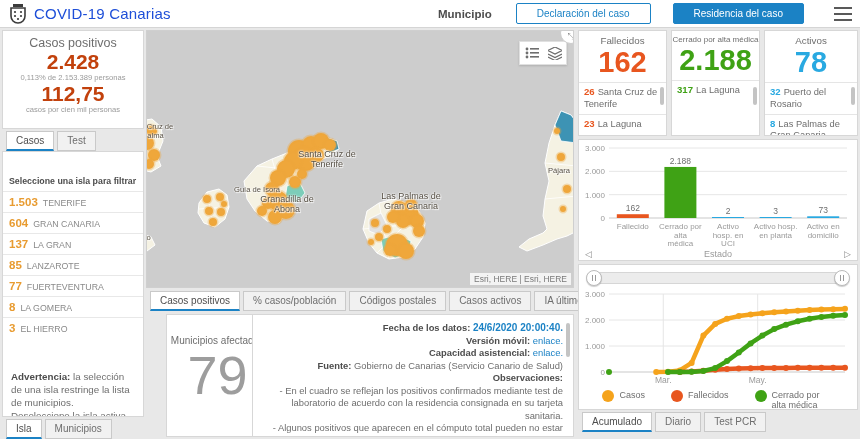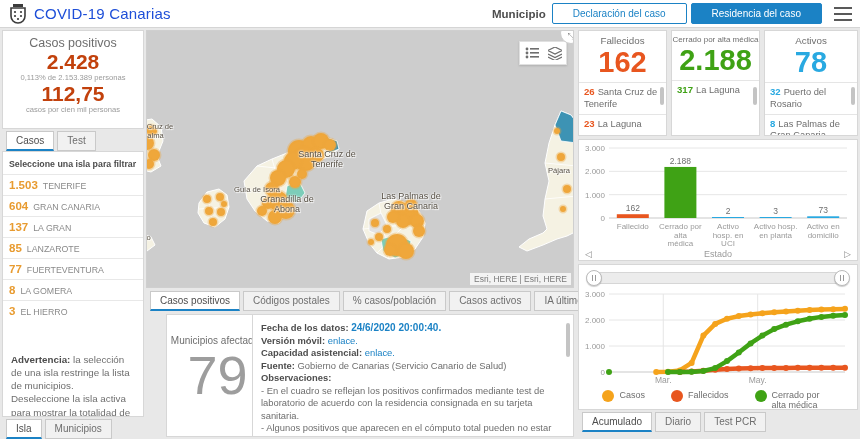--- a/index.html
+++ b/index.html
@@ -4,21 +4,21 @@
 <style>
   * { margin:0; padding:0; box-sizing:border-box; }
   html,body { background:#e8e8e8; font-family:"Liberation Sans", sans-serif; }
   .app { position:relative; width:860px; height:439px; background:#e8e8e8; overflow:hidden; }
 
   
   .header { position:absolute; left:0; top:0; width:860px; height:28px; background:#fff;
             border-bottom:1px solid #d5d5d5; display:flex; align-items:center; z-index:5; }
   .logo { width:16px; height:20px; margin-left:10px; }
   .app-title { margin-left:8px; font-size:15px; color:#1d4ed8; letter-spacing:.2px; }
-  .header-right { margin-left:auto; display:flex; align-items:center; gap:4px; padding-right:8px; }
+  .header-right { margin-left:auto; display:flex; align-items:center; gap:22px; padding-right:8px; }
   .muni-label { font-size:11.5px; color:#4d4d4d; font-weight:bold; margin-right:2px; }
   .btn { font-size:10px; padding:4px 20px; border-radius:2px; cursor:pointer; font-family:inherit; }
   .btn-outline { background:#fff; color:#1b82c5; border:1px solid #1b82c5; }
   .btn-solid { background:#1b82c5; color:#fff; border:1px solid #1b82c5; }
   .hamburger { width:18px; height:14px; display:flex; flex-direction:column; justify-content:space-between; margin-left:8px; }
   .hamburger div { height:2px; background:#595959; }
 
   
   .panel { position:absolute; background:#fff; border:1px solid #d7d7d7; }
 
@@ -26,21 +26,21 @@
   .card1 { left:2px; top:30px; width:142px; height:99px; text-align:center; overflow:hidden; }
   .card1 .ttl { font-size:12.5px; color:#6e6e6e; margin-top:5px; }
   .big-orange { font-size:21px; font-weight:bold; color:#c2410c; line-height:1.1; }
   .tiny-grey { font-size:7.6px; color:#9a9a9a; }
   .tabrow { position:absolute; display:flex; gap:3px; }
   .tabrow1 { left:6px; top:131px; }
   .tab { font-size:10px; color:#6e6e6e; background:#f1f1f1; border:1px solid #c9c9c9;
          padding:3px 9px; cursor:pointer; white-space:nowrap; }
   .tab.active { background:#fff; color:#4d4d4d; border-bottom:2px solid #1b82c5; }
   .card2 { left:2px; top:151px; width:142px; height:266px; overflow:hidden; }
-  .filter-title { font-size:8.8px; font-weight:bold; color:#4d4d4d; padding:7px 6px 5px 6px; }
+  .filter-title { font-size:8.8px; font-weight:bold; color:#4d4d4d; padding:24px 6px 5px 6px; }
   .island-row { display:flex; align-items:baseline; gap:5px; padding:4px 6px; border-top:1px solid #e8e8e8; cursor:pointer; }
   .island-val { font-size:11.5px; font-weight:bold; color:#e89b30; }
   .island-name { font-size:8.8px; color:#8a8a8a; }
   .warning { font-size:9.8px; color:#6e6e6e; padding:0 8px; margin-top:32px; line-height:1.34; }
   .warning b { color:#4d4d4d; }
   .tabrow2 { left:6px; top:419px; }
 
   
   .map-panel { left:146px; top:30px; width:428px; height:258px; background:#cdcdcd; border:1px solid #cfcfcf; overflow:hidden; }
   .maplbl { position:absolute; font-size:9px; color:#564f44; text-align:center; line-height:1.12;
@@ -59,21 +59,21 @@
   .attribution { position:absolute; right:2px; bottom:2px; font-size:8.5px; color:#7a7a7a;
                  background:rgba(255,255,255,.75); padding:1px 4px; }
   .maptabs { left:150px; top:291px; }
   .maptabs .tab { font-size:10px; }
 
   
   .muni-card { left:146px; top:314px; width:103px; height:123px; text-align:center; overflow:hidden;margin-left:20px; }
   .muni-card .lbl { font-size:10px; color:#6e6e6e; margin-top:20px; }
   .muni-card .val { font-size:54px; color:#9d9d9d; line-height:1.1; }
   .info-card { left:252px; top:314px; width:322px; height:123px; padding:6px 10px 4px 8px; overflow:hidden; }
-  .info-card p { font-size:9.4px; color:#6e6e6e; line-height:1.33; }
+  .info-card p { font-size:9.4px; color:#6e6e6e; line-height:1.33;text-align:right; }
   .info-card b { color:#4d4d4d; }
   .blue-bold { color:#1b82c5; font-weight:bold; font-size:10px; }
   .link { color:#1b82c5; cursor:pointer; }
   .mini-scroll { position:absolute; width:4px; border-radius:2px; background:#c4c4c4; }
 
   
   .stat-card { top:30px; height:106px; overflow:hidden; }
   .stat-a { left:578px; width:89px; }
   .stat-b { left:671px; width:89px; }
   .stat-c { left:764px; width:94px; }
@@ -278,22 +278,22 @@
         <path d="M0,7 L7,10.5 L14,7" fill="none" stroke="#6e6e6e" stroke-width="1.2"></path>
         <path d="M0,10 L7,13.5 L14,10" fill="none" stroke="#6e6e6e" stroke-width="1.2"></path>
       </svg>
     </div>
     <div class="map-expand">⤡</div>
     <div class="attribution">Esri, HERE | Esri, HERE</div>
   </div>
 
   <div class="tabrow maptabs">
     <div class="tab active">Casos positivos</div>
+    <div class="tab">% casos/población</div>
     <div class="tab">Códigos postales</div>
-    <div class="tab">% casos/población</div>
     <div class="tab">Casos activos</div>
     <div class="tab">IA últimos 14 días</div>
   </div>
 
   <div class="panel muni-card">
     <div class="lbl">Municipios afectados</div>
     <div class="val">79</div>
   </div>
 
   <div class="panel info-card">

